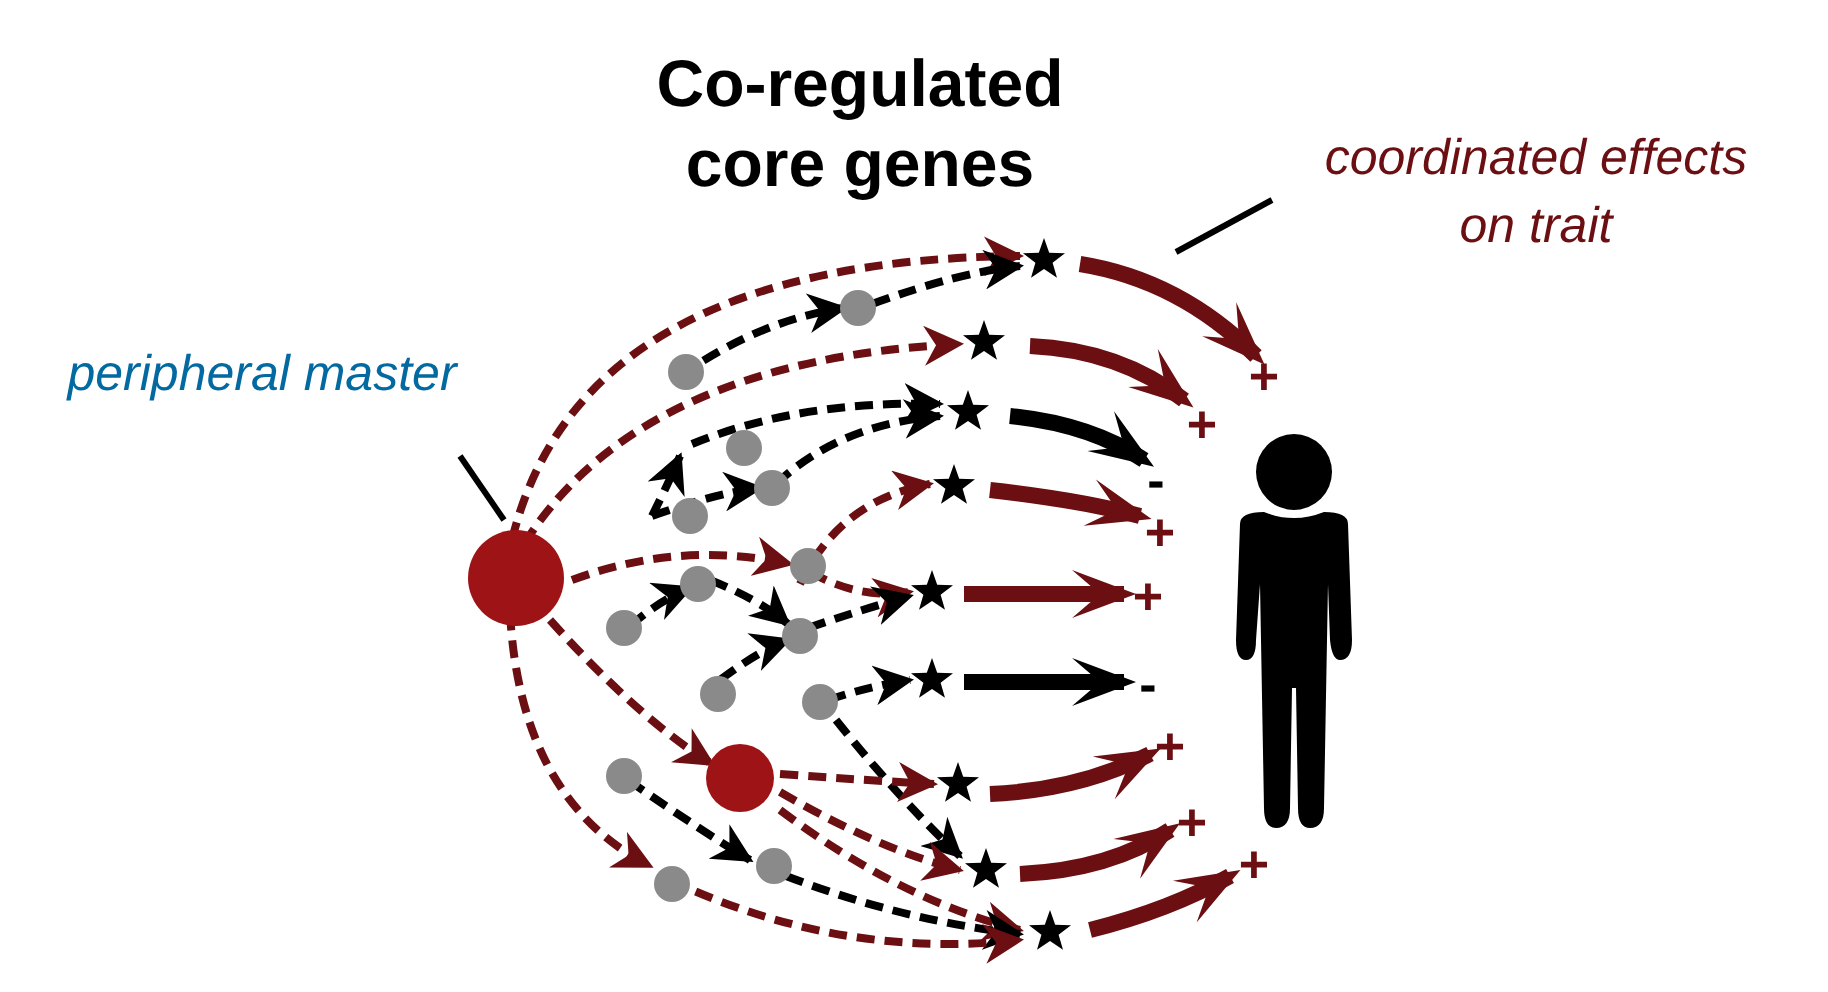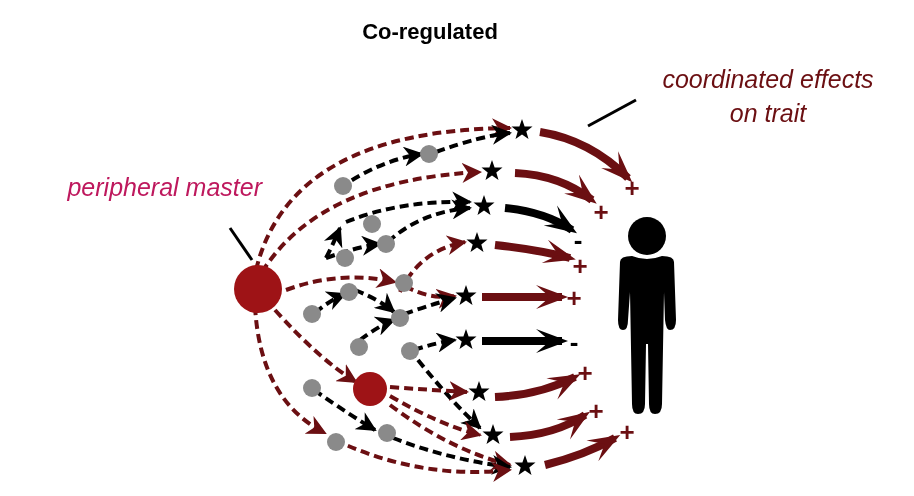--- a/index.html
+++ b/index.html
@@ -1,26 +1,27 @@
 <!DOCTYPE html>
 <html><head>
 <meta charset="utf-8">
 <style>
   html, body { margin:0; padding:0; background:#ffffff; }
   body { width:914px; height:496px; position:relative; overflow:hidden; font-family:"Liberation Sans", sans-serif; }
   #stage { position:absolute; left:0; top:0; width:914px; height:496px; }
-  .title { position:absolute; left:300px; top:12px; width:260px; text-align:center; font-weight:bold; font-size:22px; line-height:40px; color:#000; }
-  .label-left { position:absolute; left:0px; top:170px; width:262px; text-align:right; font-style:italic; font-size:25px; line-height:34px; color:#be185d; }
+  .title { position:absolute; left:300px; top:22px; width:260px; text-align:center; font-weight:bold; font-size:33px; line-height:40px; color:#000; }
+  .label-left { position:absolute; left:0px; top:170px; width:262px; text-align:center; font-style:italic; font-size:25px; line-height:34px; color:#0369a1; }
   .label-right { position:absolute; left:620px; top:62px; width:296px; text-align:center; font-style:italic; font-size:25px; line-height:34px; color:#6b0f12; }
 </style>
 </head>
 <body>
 
 <div class="title">
   <div>Co-regulated</div>
+  <div>core genes</div>
 </div>
 
 <div class="label-left">
   <div>peripheral master</div>
 </div>
 
 <div class="label-right">
   <div>coordinated effects</div>
   <div>on trait</div>
 </div>

